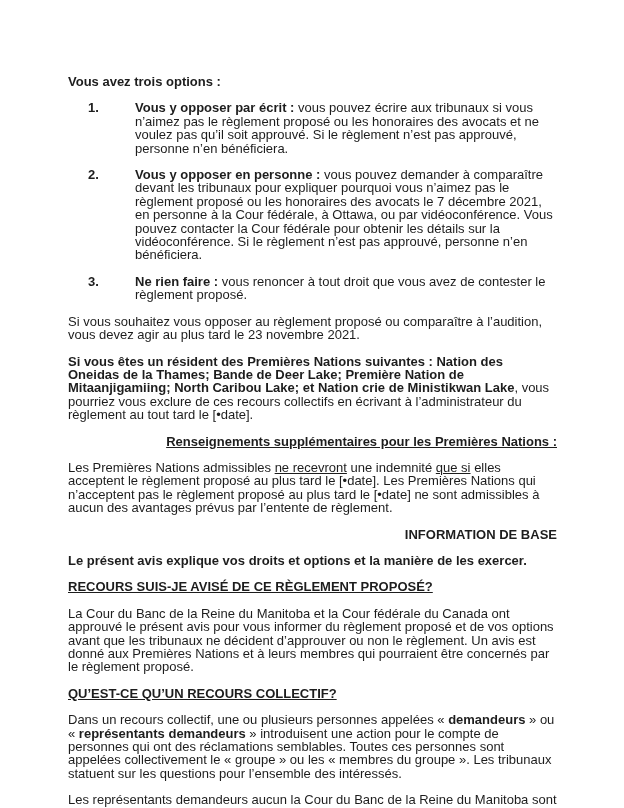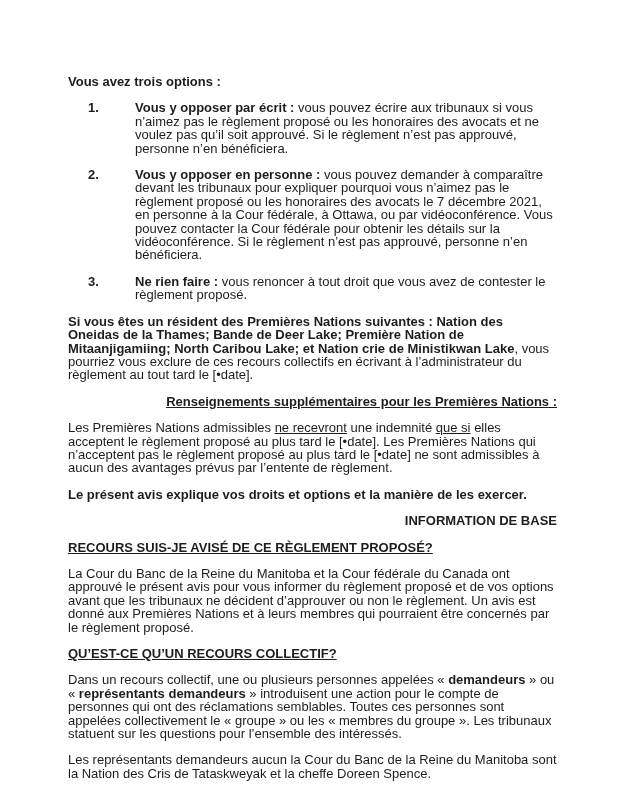--- a/index.html
+++ b/index.html
@@ -50,23 +50,24 @@
       <div class="list-body"><span class="b">Vous y opposer par écrit : </span><span>vous pouvez écrire aux tribunaux si vous n’aimez pas le règlement proposé ou les honoraires des avocats et ne voulez pas qu’il soit approuvé. Si le règlement n’est pas approuvé, personne n’en bénéficiera.</span></div>
     </div>
     <div class="list-item">
       <span class="list-number">2.</span>
       <div class="list-body"><span class="b">Vous y opposer en personne : </span><span>vous pouvez demander à comparaître devant les tribunaux pour expliquer pourquoi vous n’aimez pas le règlement proposé ou les honoraires des avocats le 7 décembre 2021, en personne à la Cour fédérale, à Ottawa, ou par vidéoconférence. Vous pouvez contacter la Cour fédérale pour obtenir les détails sur la vidéoconférence. Si le règlement n’est pas approuvé, personne n’en bénéficiera.</span></div>
     </div>
     <div class="list-item">
       <span class="list-number">3.</span>
       <div class="list-body"><span class="b">Ne rien faire : </span><span>vous renoncer à tout droit que vous avez de contester le règlement proposé.</span></div>
     </div>
+    <p class="para"><span>Si vous souhaitez vous opposer au règlement proposé ou comparaître à l’audition, vous devez agir au plus tard le 23 novembre 2021.</span></p>
     <p class="para"><span class="b">Si vous êtes un résident des Premières Nations suivantes : Nation des Oneidas de la Thames; Bande de Deer Lake; Première Nation de Mitaanjigamiing; North Caribou Lake; et Nation crie de Ministikwan Lake</span><span>, vous pourriez vous exclure de ces recours collectifs en écrivant à l’administrateur du règlement au tout tard le [•date].</span></p>
     <p class="para center"><span class="bu">Renseignements supplémentaires pour les Premières Nations :</span></p>
     <p class="para"><span>Les Premières Nations admissibles </span><span class="u">ne recevront</span><span> une indemnité </span><span class="u">que si</span><span> elles acceptent le règlement proposé au plus tard le [•date]. Les Premières Nations qui n’acceptent pas le règlement proposé au plus tard le [•date] ne sont admissibles à aucun des avantages prévus par l’entente de règlement.</span></p>
+    <p class="para center"><span class="b">INFORMATION DE BASE</span></p>
     <p class="para"><span class="b">Le présent avis explique vos droits et options et la manière de les exercer.</span></p>
-    <p class="para center"><span class="b">INFORMATION DE BASE</span></p>
     <p class="para"><span class="bu">RECOURS SUIS-JE AVISÉ DE CE RÈGLEMENT PROPOSÉ?</span></p>
     <p class="para"><span>La Cour du Banc de la Reine du Manitoba et la Cour fédérale du Canada ont approuvé le présent avis pour vous informer du règlement proposé et de vos options avant que les tribunaux ne décident d’approuver ou non le règlement. Un avis est donné aux Premières Nations et à leurs membres qui pourraient être concernés par le règlement proposé.</span></p>
     <p class="para"><span class="bu">QU’EST-CE QU’UN RECOURS COLLECTIF?</span></p>
     <p class="para"><span>Dans un recours collectif, une ou plusieurs personnes appelées « </span><span class="b">demandeurs</span><span> » ou « </span><span class="b">représentants demandeurs</span><span> » introduisent une action pour le compte de personnes qui ont des réclamations semblables. Toutes ces personnes sont appelées collectivement le « groupe » ou les « membres du groupe ». Les tribunaux statuent sur les questions pour l’ensemble des intéressés.</span></p>
     <p class="para"><span>Les représentants demandeurs aucun la Cour du Banc de la Reine du Manitoba sont la Nation des Cris de Tataskweyak et la cheffe Doreen Spence.</span></p>
   </div>
 
 </body></html>

